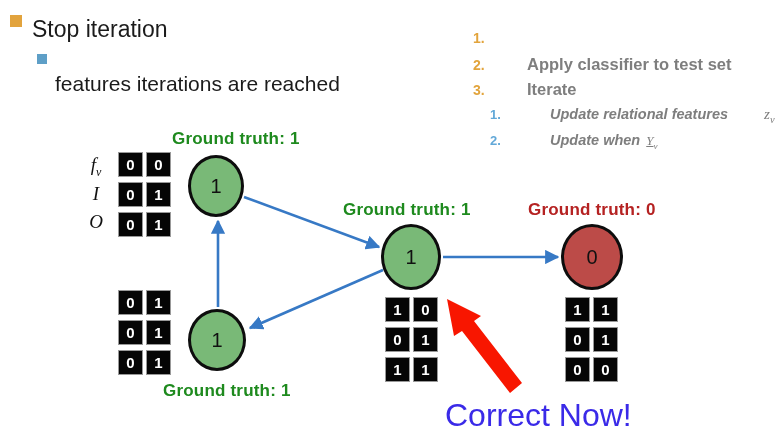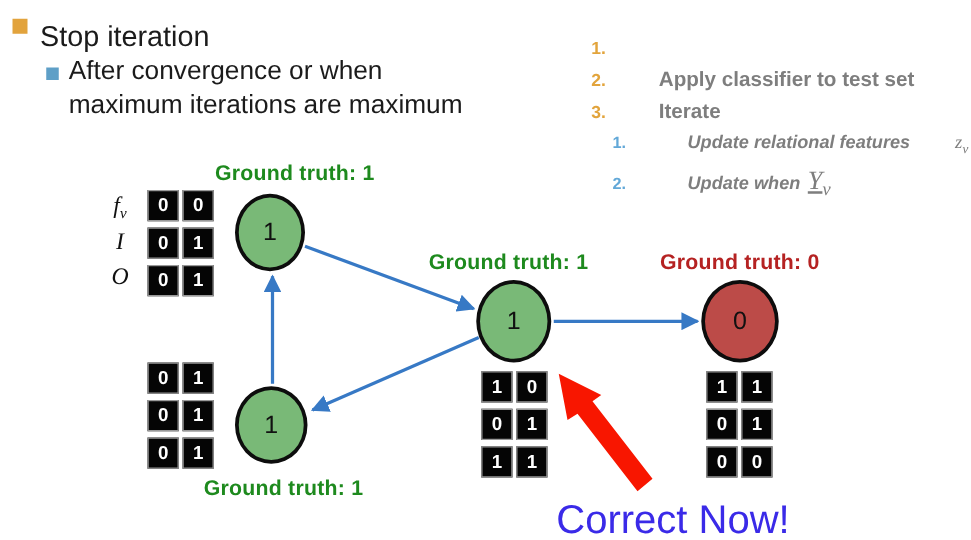--- a/index.html
+++ b/index.html
@@ -19,21 +19,21 @@
   .step .num{display:inline-block;width:54px;font-size:14px;color:#E2A43C;}
   .step .lbl{font-size:16.5px;color:#7e7e7e;}
   #step1{left:473px;top:30px;} #step2{left:473px;top:55px;} #step3{left:473px;top:80px;}
   .substep{position:absolute;display:flex;align-items:baseline;font-weight:bold;white-space:nowrap;}
   .substep .num{display:inline-block;width:60px;font-size:13px;color:#62A8D8;}
   .substep .lbl{font-size:14.5px;color:#7e7e7e;font-style:italic;}
   .math{font-family:"Liberation Serif",serif;font-style:italic;font-weight:normal;color:#7e7e7e;margin-left:6px;}
   .math i{font-style:italic;}
   .math sub{font-size:70%;}
   #sub1{left:490px;top:106px;} #sub1 .math{font-size:15px;margin-left:36px;}
-  #sub2{left:490px;top:132px;} #sub2 .math{font-size:21px;text-decoration:underline;}
+  #sub2{left:490px;top:132px;} #sub2 .math{font-size:13px;text-decoration:underline;}
   
   .node{position:absolute;border:3px solid #0d0d0d;border-radius:50%;
         display:flex;align-items:center;justify-content:center;
         font-size:20px;color:#111;z-index:3;box-sizing:border-box;}
   .node-pos{background:#79B977;}
   .node-neg{background:#BC4B48;}
   #nodeA{left:188px;top:155px;width:56px;height:62px;}
   #nodeB{left:188px;top:309px;width:58px;height:62px;}
   #nodeC{left:381px;top:224px;width:60px;height:66px;}
   #nodeD{left:561px;top:224px;width:62px;height:66px;}
@@ -59,22 +59,21 @@
   #edges{position:absolute;left:0;top:0;z-index:2;pointer-events:none;}
 </style>
 </head>
 <body>
 
 <div id="slide">
 
   <div id="b1" class="bullet-sq"></div>
   <div id="t1">Stop iteration</div>
   <div id="b2" class="bullet-sq"></div>
-  <div id="t2a">After convergence or when</div>
-  <div id="t2b">maximum iterations are maximum</div>
+  <div id="t2b">features iterations are reached</div>
 
   <div id="step1" class="step">
     <span class="num">1.</span>
   </div>
   <div id="step2" class="step">
     <span class="num">2.</span>
     <span class="lbl">Apply classifier to test set</span>
   </div>
   <div id="step3" class="step">
     <span class="num">3.</span>

